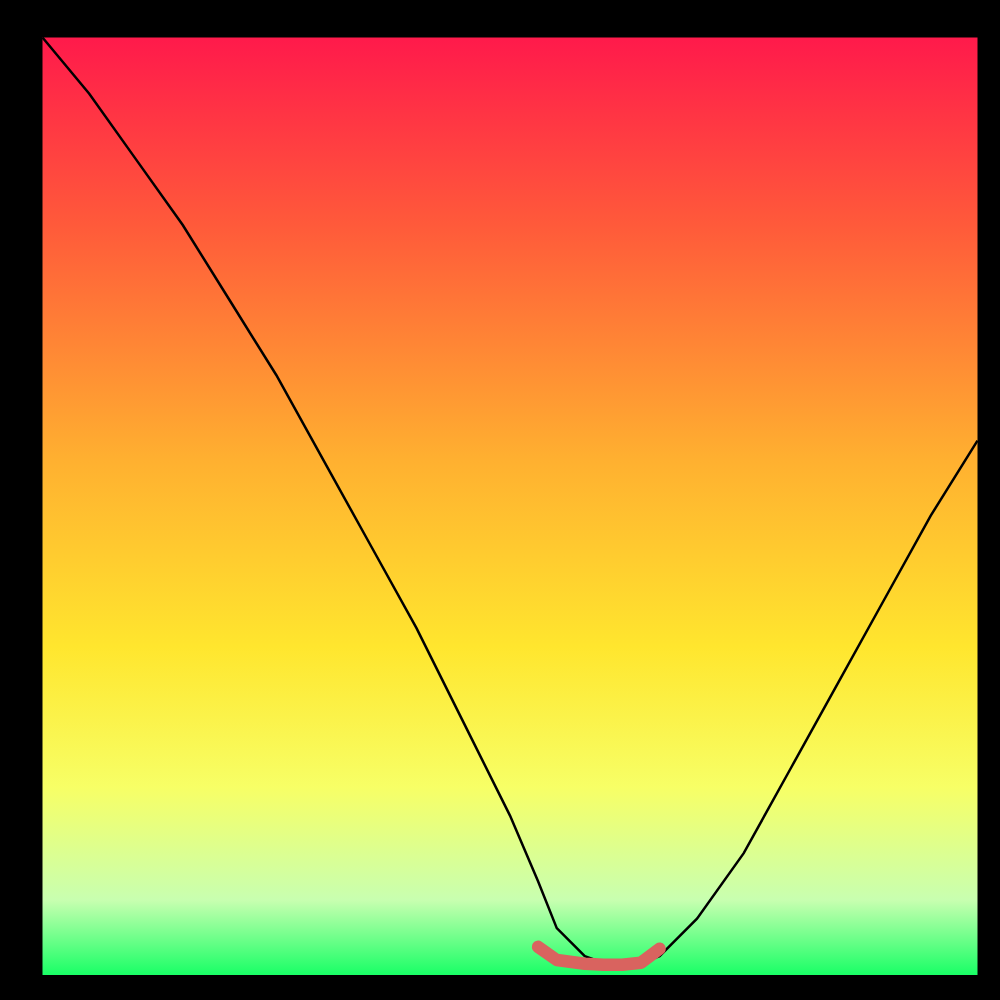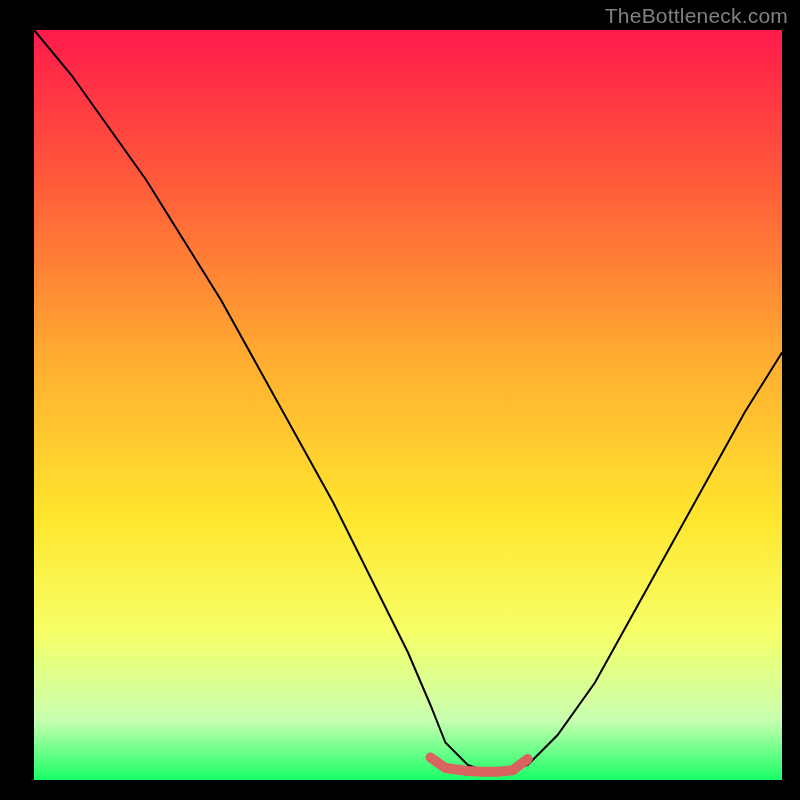--- a/index.html
+++ b/index.html
@@ -31,21 +31,20 @@
     position: absolute;
     top: 0;
     left: 0;
   }
 </style>
 </head>
 <body>
 
 <div class="frame">
 
-  <div class="watermark">TheBottleneck.com</div>
 
   <svg id="chart-svg" width="800" height="800" viewBox="0 0 800 800">
     <defs>
       <linearGradient id="bg-grad" x1="0" y1="0" x2="0" y2="1">
           <stop offset="0%" stop-color="#ff1a4b"></stop>
           <stop offset="20%" stop-color="#ff5a3a"></stop>
           <stop offset="45%" stop-color="#ffb030"></stop>
           <stop offset="65%" stop-color="#ffe62e"></stop>
           <stop offset="80%" stop-color="#f7ff66"></stop>
           <stop offset="92%" stop-color="#c8ffb0"></stop>

